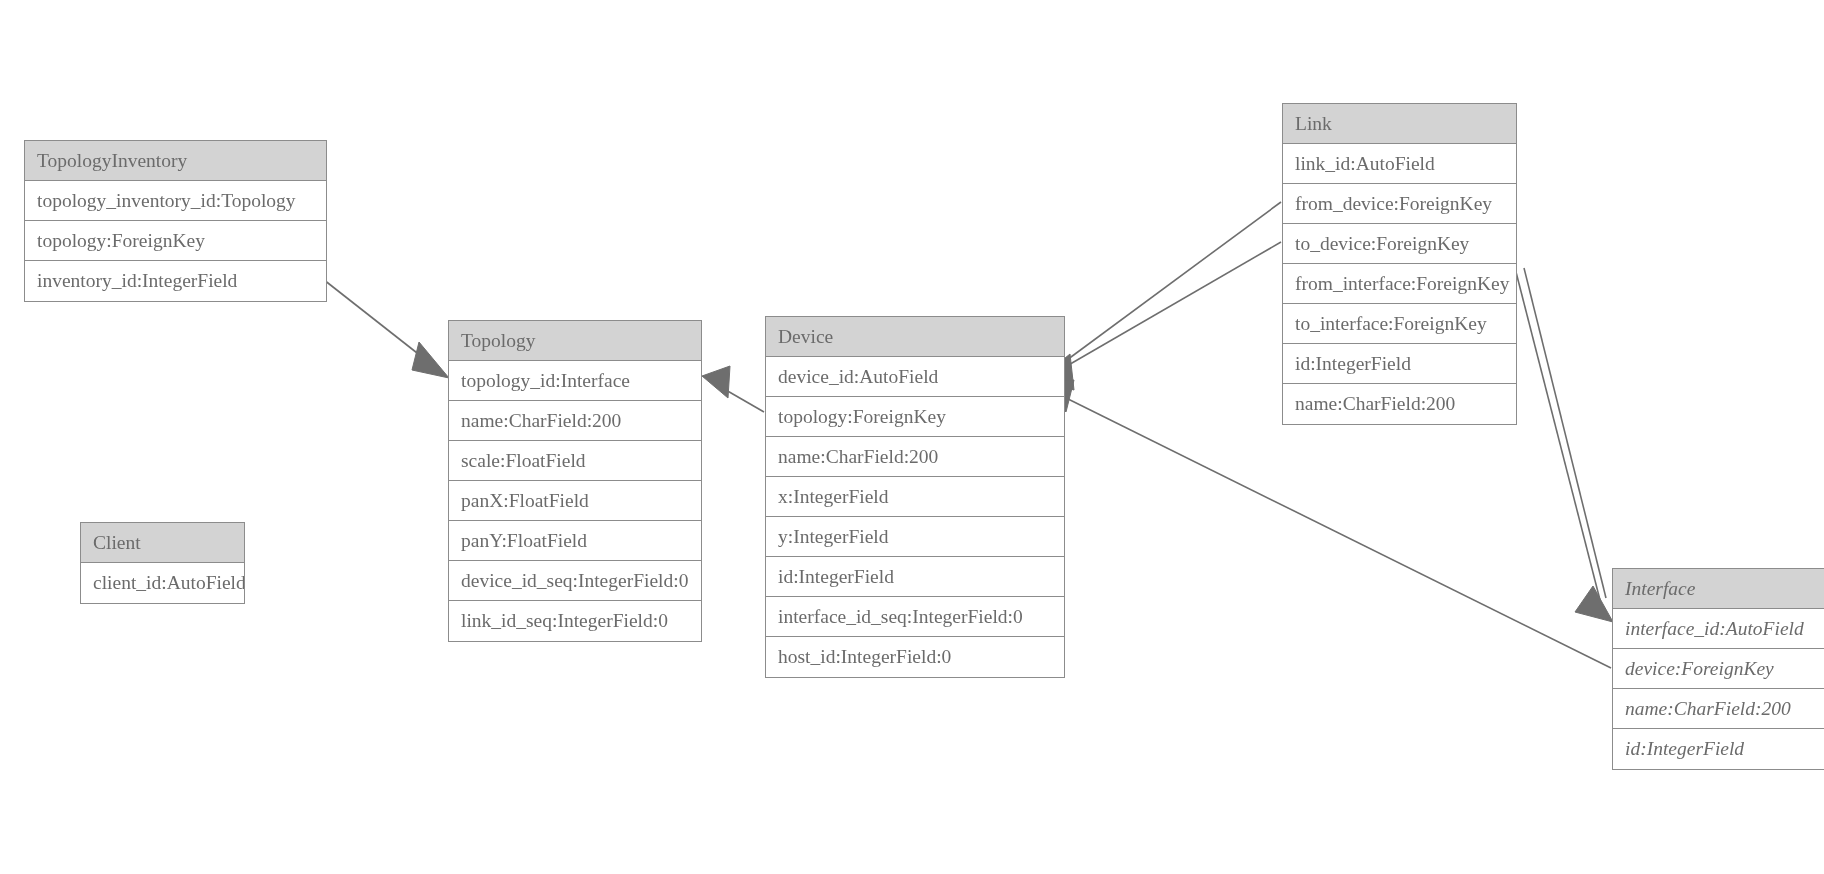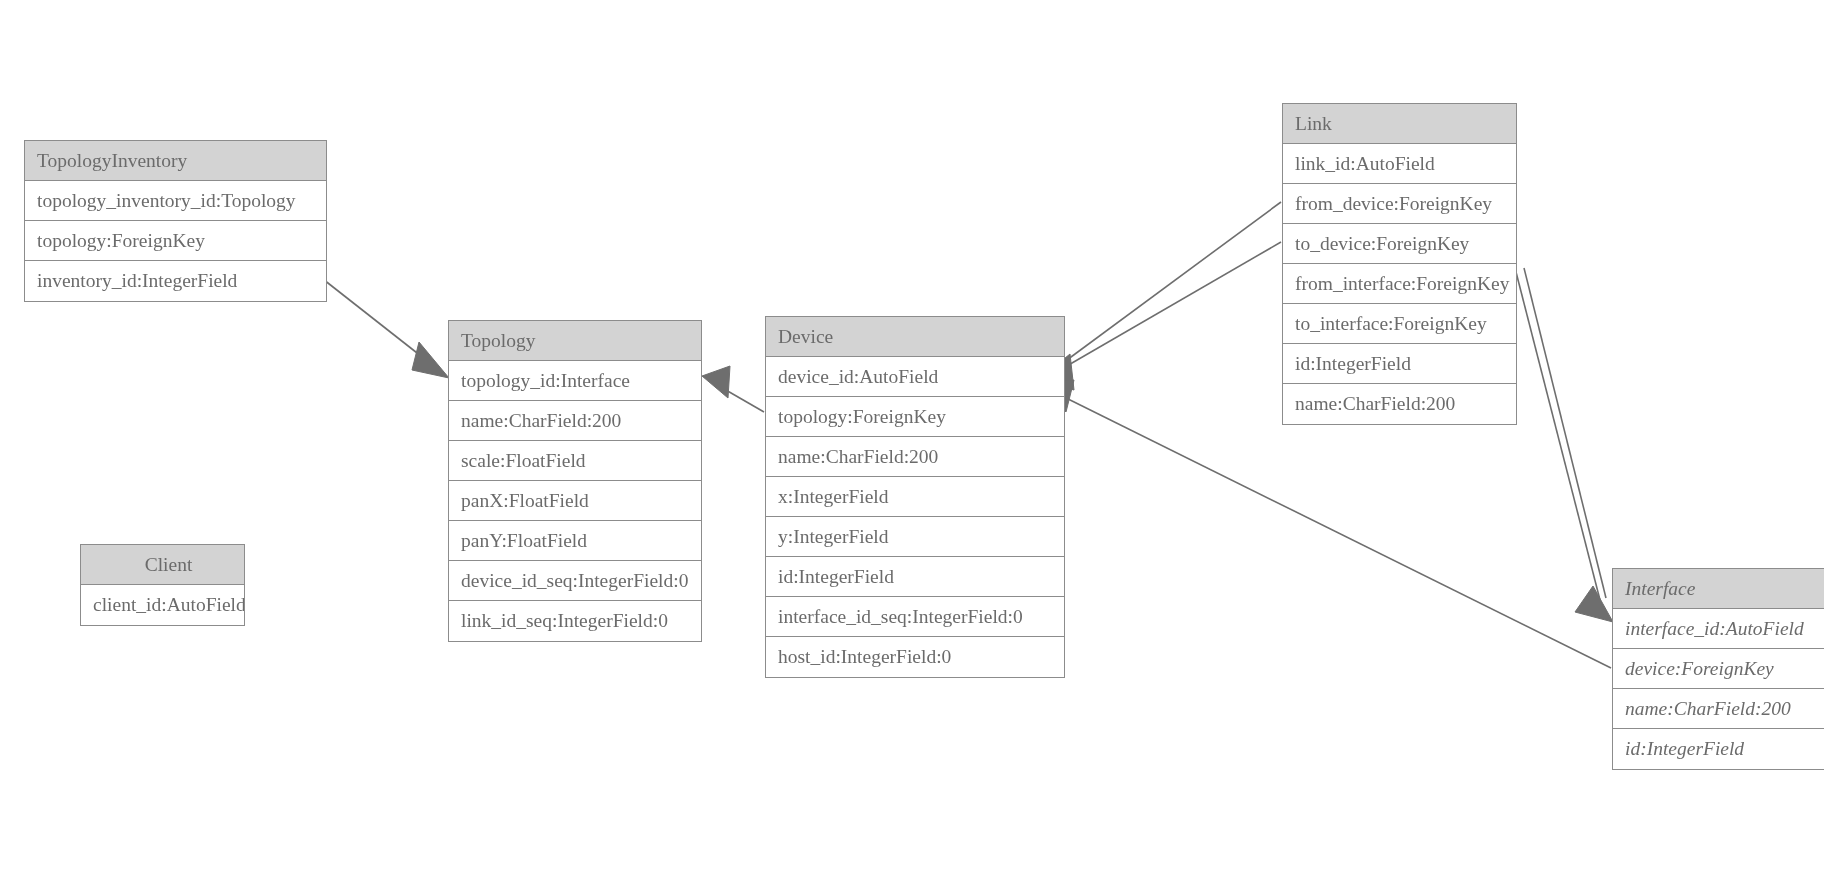--- a/index.html
+++ b/index.html
@@ -147,18 +147,18 @@
   </div>
 
   <div class="model-box" style="left:1612px; top:568px; width:224px;font-style:italic;">
     <div class="model-title">Interface</div>
     <div class="model-field">interface_id:AutoField</div>
     <div class="model-field">device:ForeignKey</div>
     <div class="model-field">name:CharField:200</div>
     <div class="model-field">id:IntegerField</div>
   </div>
 
-  <div class="model-box" style="left:80px; top:544px; width:165px;text-align:center;">
+  <div class="model-box" style="left:80px; top:522px; width:165px;">
     <div class="model-title">Client</div>
     <div class="model-field">client_id:AutoField</div>
   </div>
 
 </div>
 
 </body></html>

